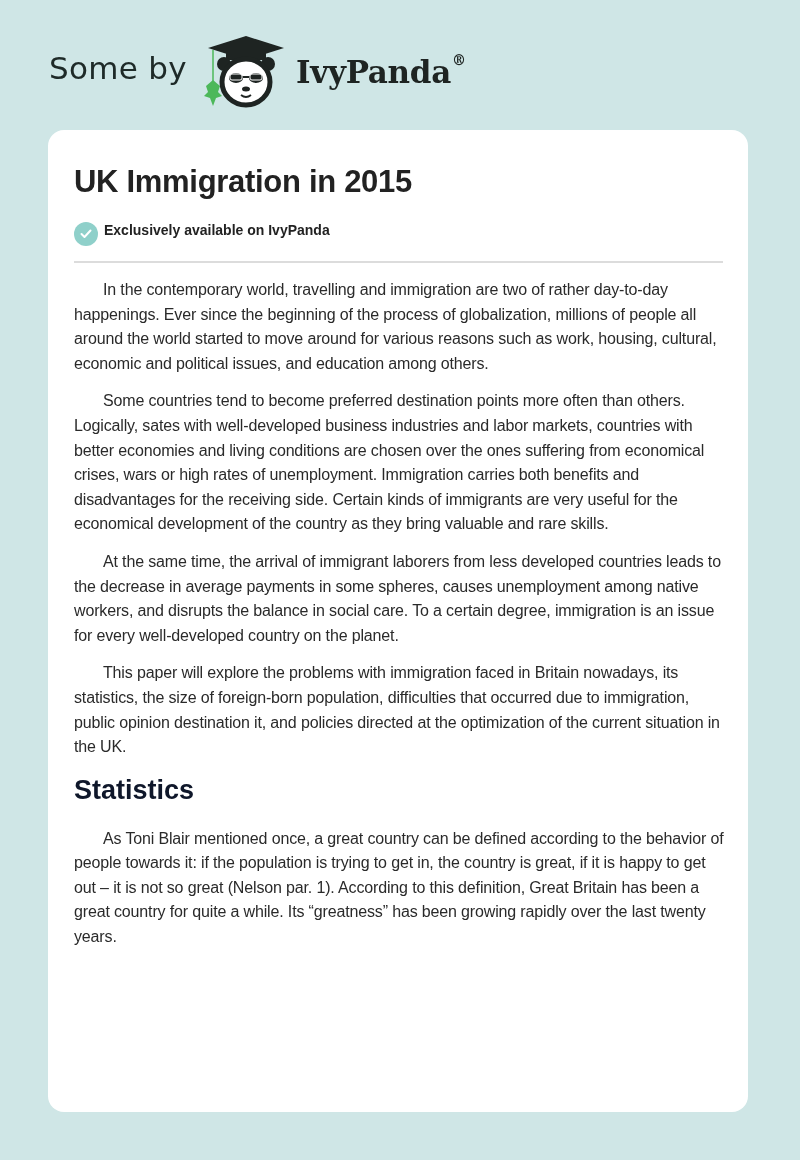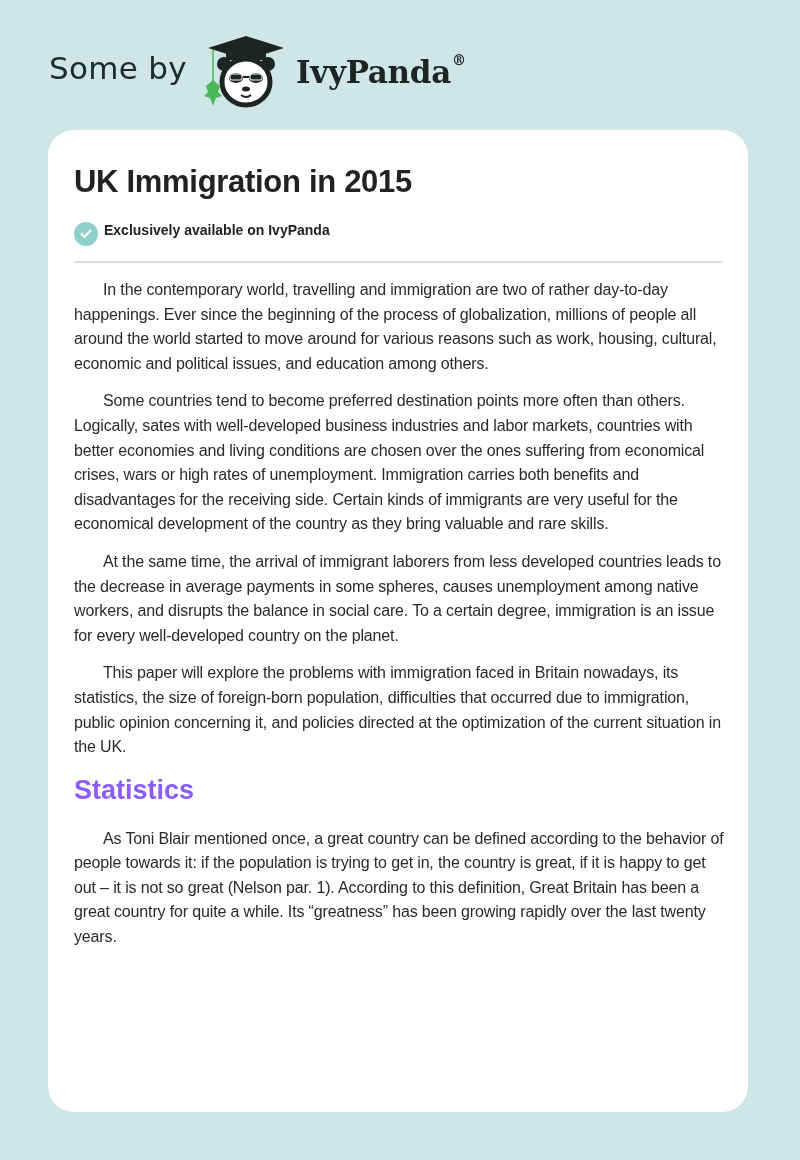--- a/index.html
+++ b/index.html
@@ -54,21 +54,21 @@
       top: -2px;
       margin-left: 1px;
     }
     .card {
       position: absolute;
       left: 48px;
       top: 130px;
       width: 700px;
       height: 982px;
       background: #ffffff;
-      border-radius: 26px;
+      border-radius: 16px;
       overflow: hidden;
     }
     .title {
       position: absolute;
       left: 26px;
       top: 34px;
       margin: 0;
       font-size: 31px;
       font-weight: bold;
       color: #222222;
@@ -115,21 +115,21 @@
       font-size: 16px;
       line-height: 24.6px;
       color: #2a2a2a;
       text-indent: 29px;
       letter-spacing: -0.15px;
     }
     .section-heading {
       margin: 8px 0 20px 0;
       font-size: 27px;
       font-weight: bold;
-      color: #8b5cf6;
+      color: #0f172a;
       line-height: 34px;
     }
   </style>
 </head>
 <body>
 
 <div class="header">
   <span class="essay-by">Some by</span>
   <svg class="logo-icon" viewBox="0 0 92 76">
 
@@ -168,18 +168,18 @@
     </span>
     <span class="exclusive-text">Exclusively available on IvyPanda</span>
   </div>
 
   <div class="divider"></div>
 
   <div class="body-text">
     <p class="para">In the contemporary world, travelling and immigration are two of rather day-to-day happenings. Ever since the beginning of the process of globalization, millions of people all around the world started to move around for various reasons such as work, housing, cultural, economic and political issues, and education among others.</p>
     <p class="para">Some countries tend to become preferred destination points more often than others. Logically, sates with well-developed business industries and labor markets, countries with better economies and living conditions are chosen over the ones suffering from economical crises, wars or high rates of unemployment. Immigration carries both benefits and disadvantages for the receiving side. Certain kinds of immigrants are very useful for the economical development of the country as they bring valuable and rare skills.</p>
     <p class="para">At the same time, the arrival of immigrant laborers from less developed countries leads to the decrease in average payments in some spheres, causes unemployment among native workers, and disrupts the balance in social care. To a certain degree, immigration is an issue for every well-developed country on the planet.</p>
-    <p class="para">This paper will explore the problems with immigration faced in Britain nowadays, its statistics, the size of foreign-born population, difficulties that occurred due to immigration, public opinion concerning it, and policies directed at the optimization of the current situation in the UK.</p>
+    <p class="para">This paper will explore the problems with immigration faced in Britain nowadays, its statistics, the size of foreign-born population, difficulties that occurred due to immigration, public opinion destination it, and policies directed at the optimization of the current situation in the UK.</p>
 
     <h2 class="section-heading">Statistics</h2>
     <p class="para">As Toni Blair mentioned once, a great country can be defined according to the behavior of people towards it: if the population is trying to get in, the country is great, if it is happy to get out – it is not so great (Nelson par. 1). According to this definition, Great Britain has been a great country for quite a while. Its “greatness” has been growing rapidly over the last twenty years.</p>
   </div>
 </div>
 
 </body></html>

